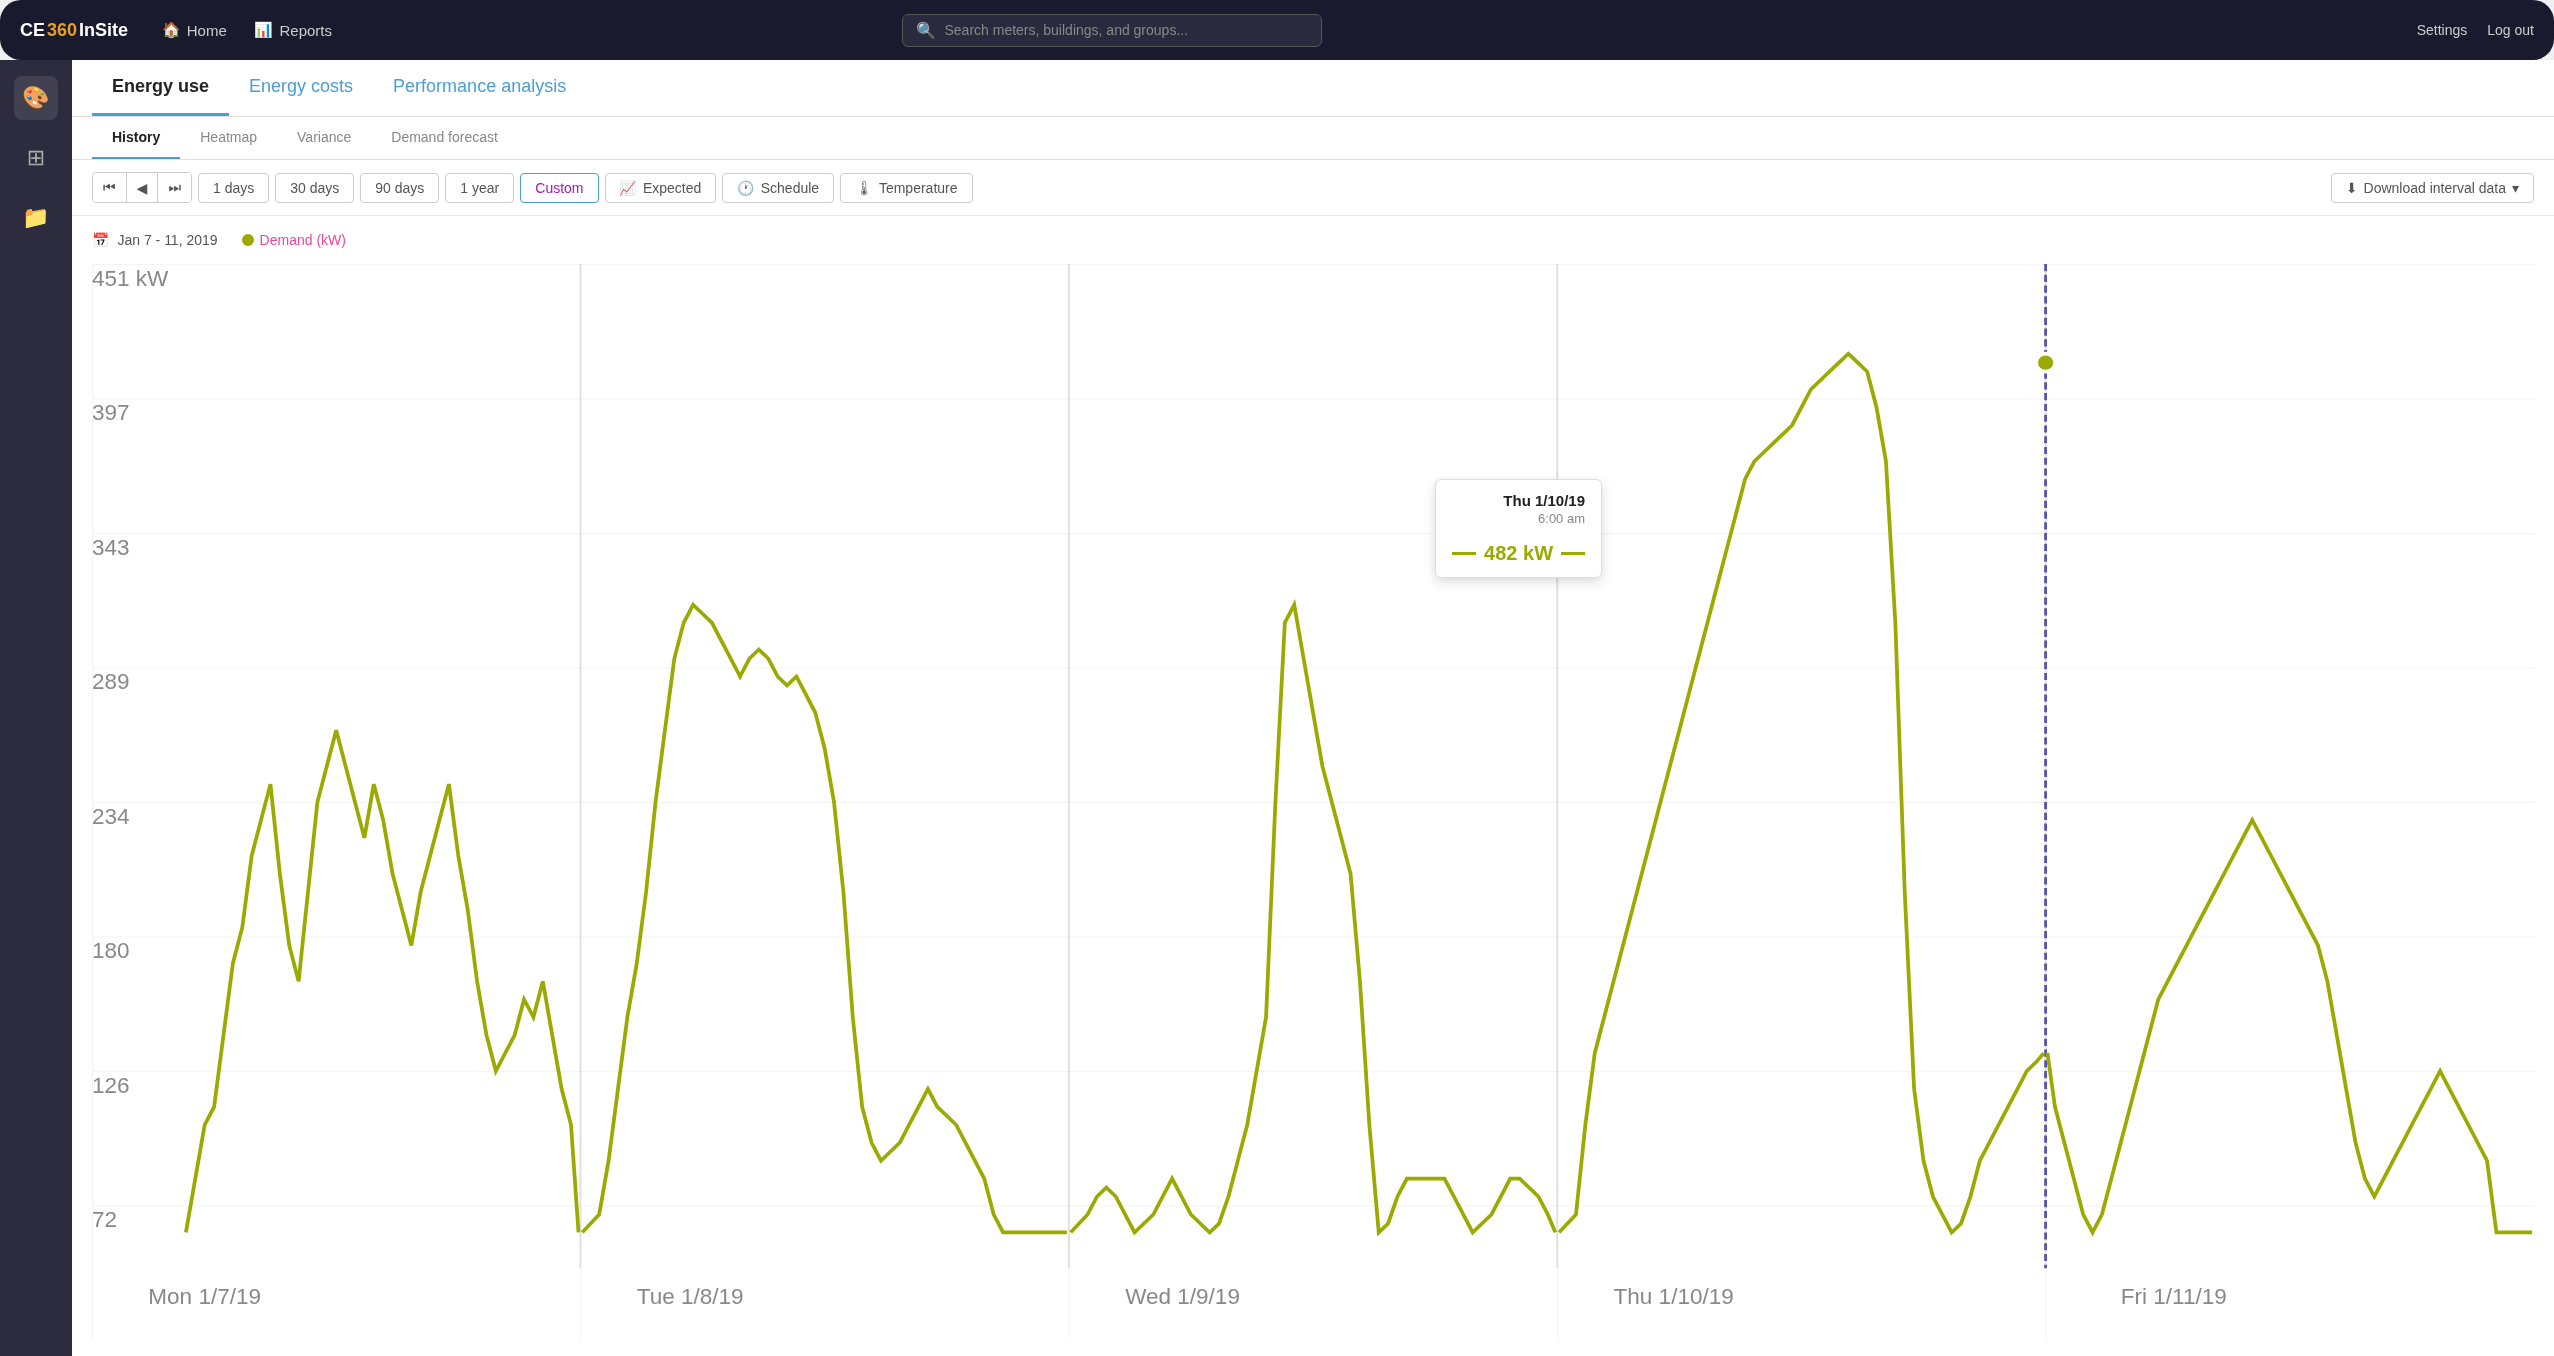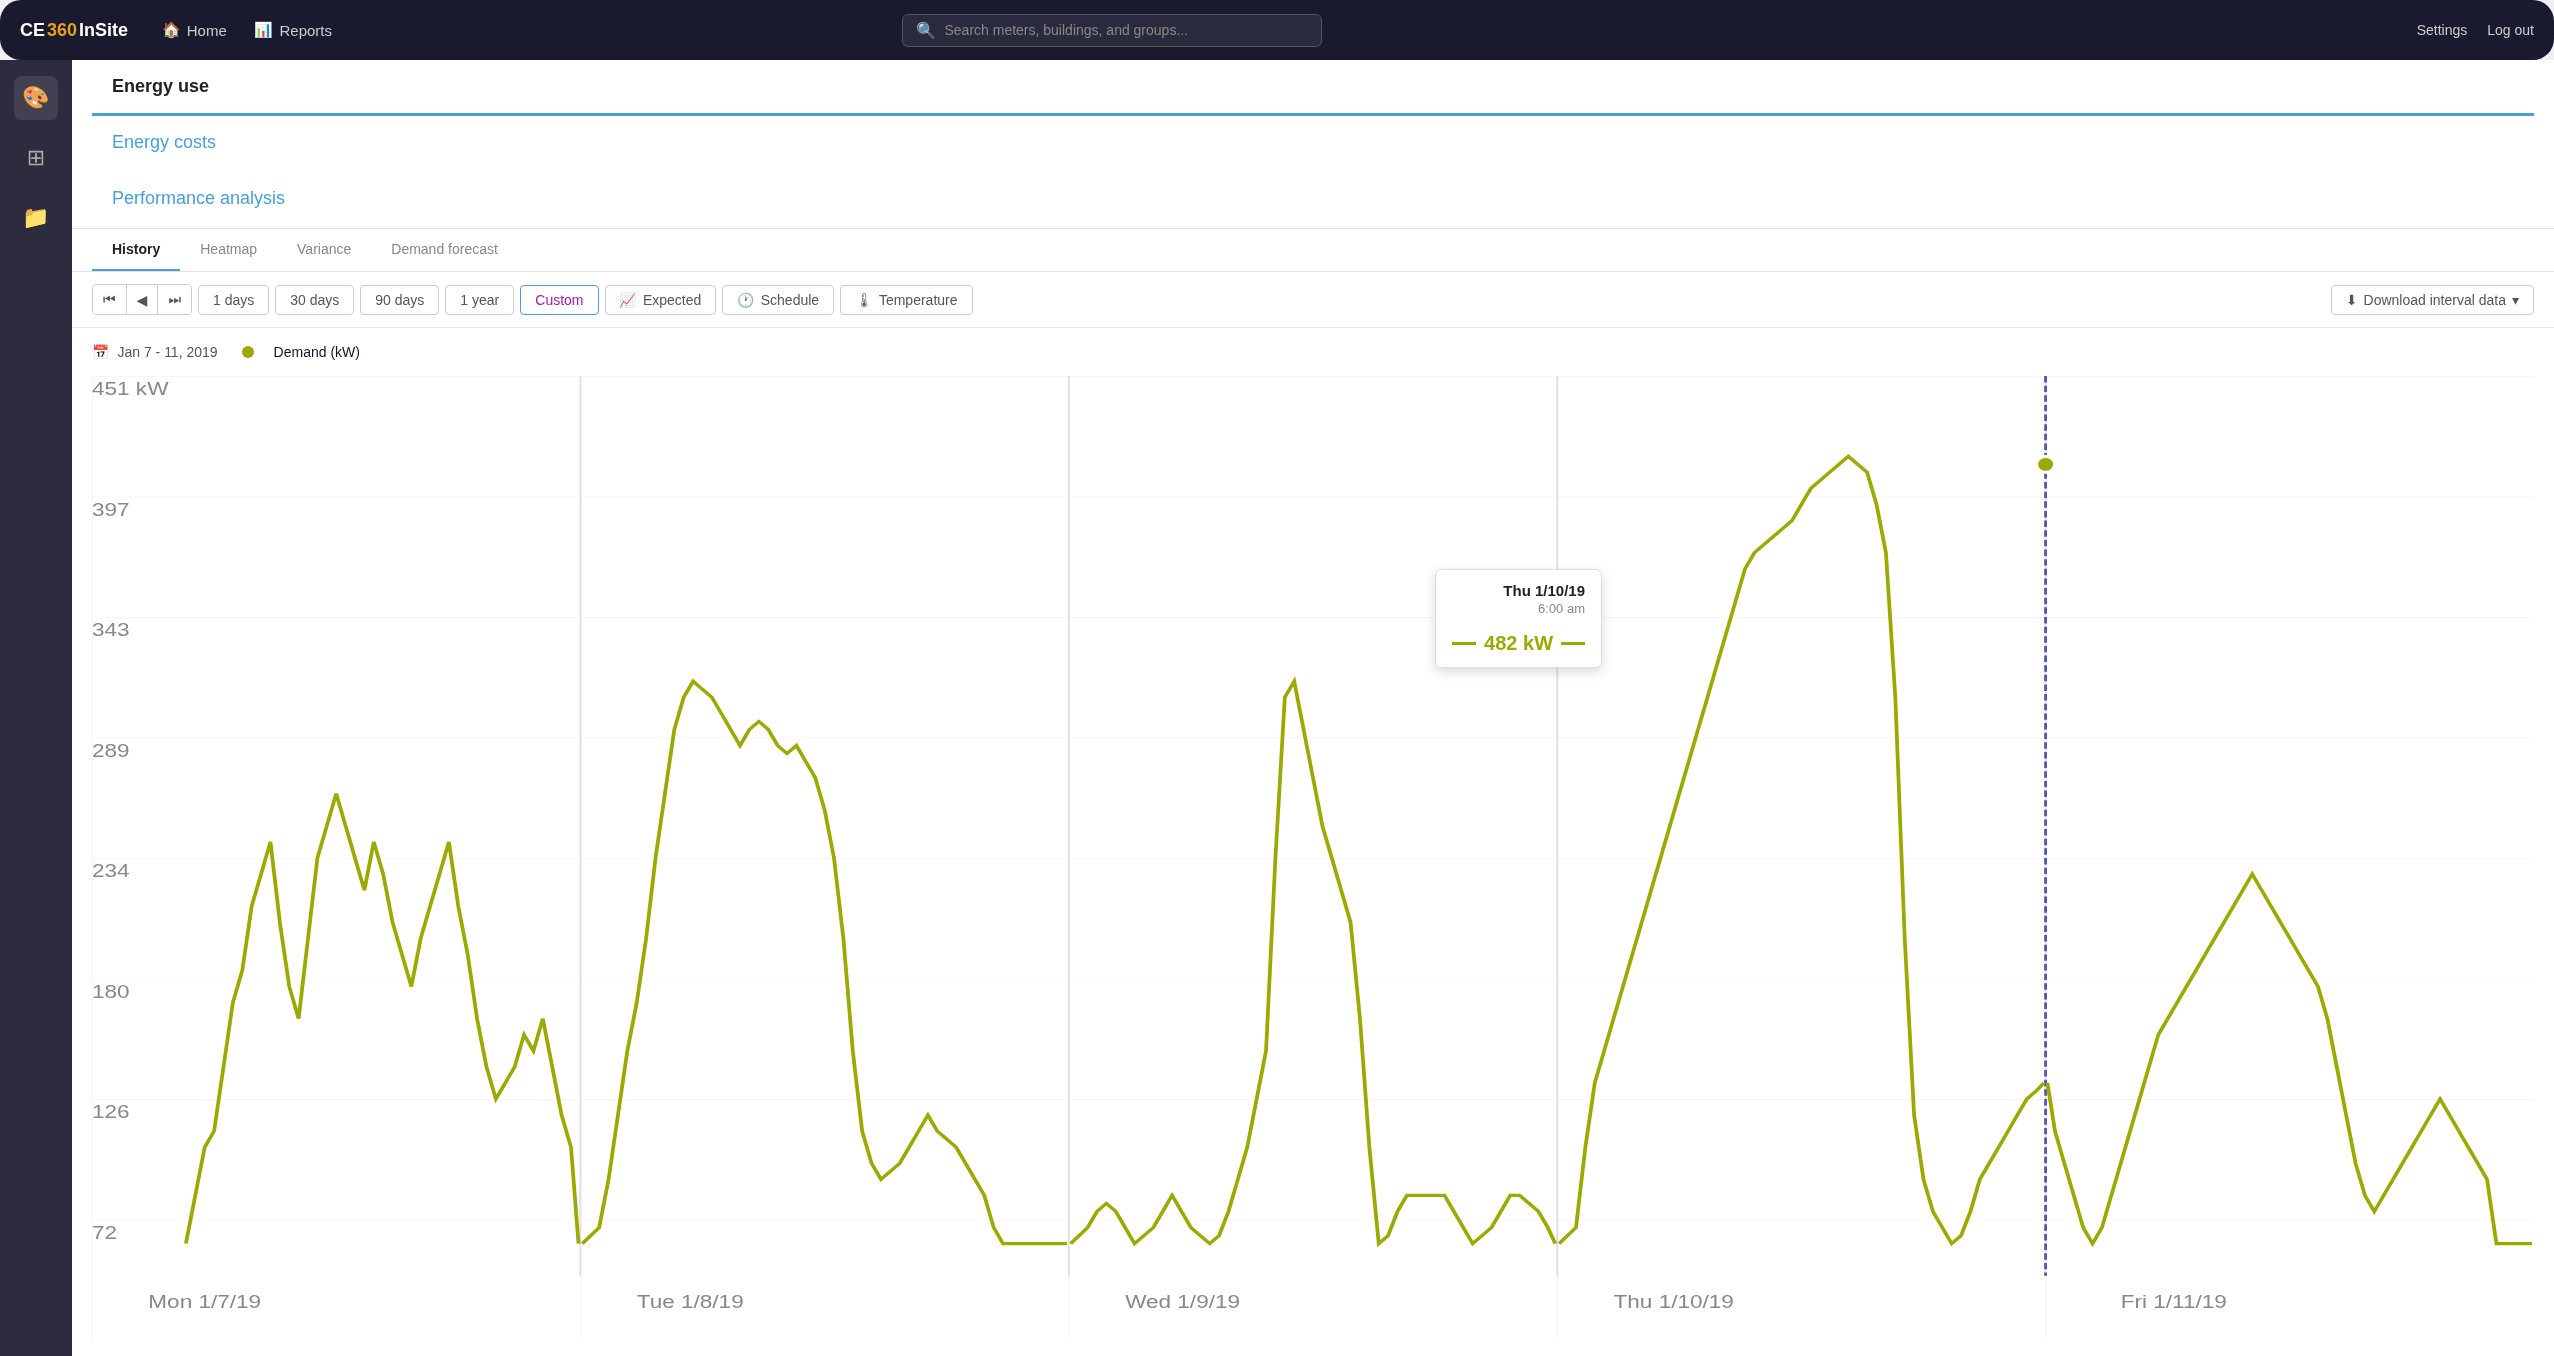--- a/index.html
+++ b/index.html
@@ -117,21 +117,20 @@
       flex-direction: column;
       overflow: hidden;
     }
 
     
     .top-tabs {
       display: flex;
       border-bottom: 1px solid #e0e0e0;
       padding: 0 20px;
       background: #fff;
-      flex-direction: column;
     }
     .top-tab {
       padding: 16px 20px;
       font-size: 18px;
       cursor: pointer;
       color: #4a9fd4;
       border-bottom: 3px solid transparent;
       font-weight: 400;
     }
     .top-tab.active {
@@ -244,23 +243,23 @@
     .date-range {
       display: flex;
       align-items: center;
       gap: 8px;
       font-size: 14px;
       color: #555;
     }
     .legend-item {
       display: flex;
       align-items: center;
-      gap: 20px;
-      font-size: 14px;
-      color: #0f172a;
+      gap: 6px;
+      font-size: 14px;
+      color: #ec4899;
     }
     .legend-dot {
       width: 12px;
       height: 12px;
       border-radius: 50%;
       background: #9aaa00;
     }
 
     .chart-wrapper {
       flex: 1;

